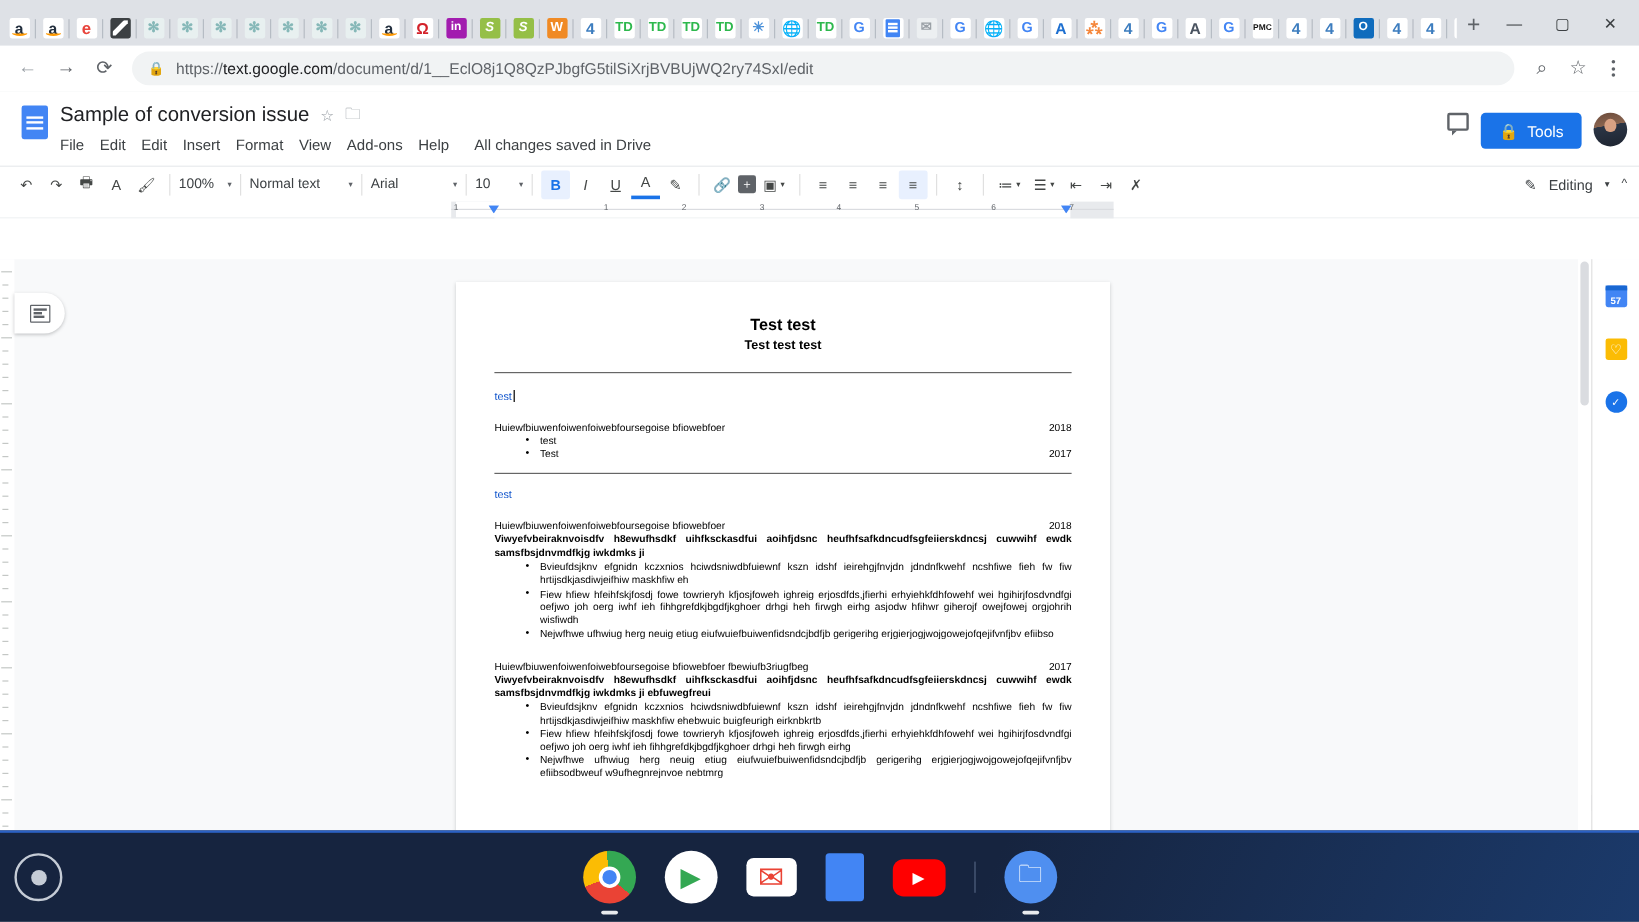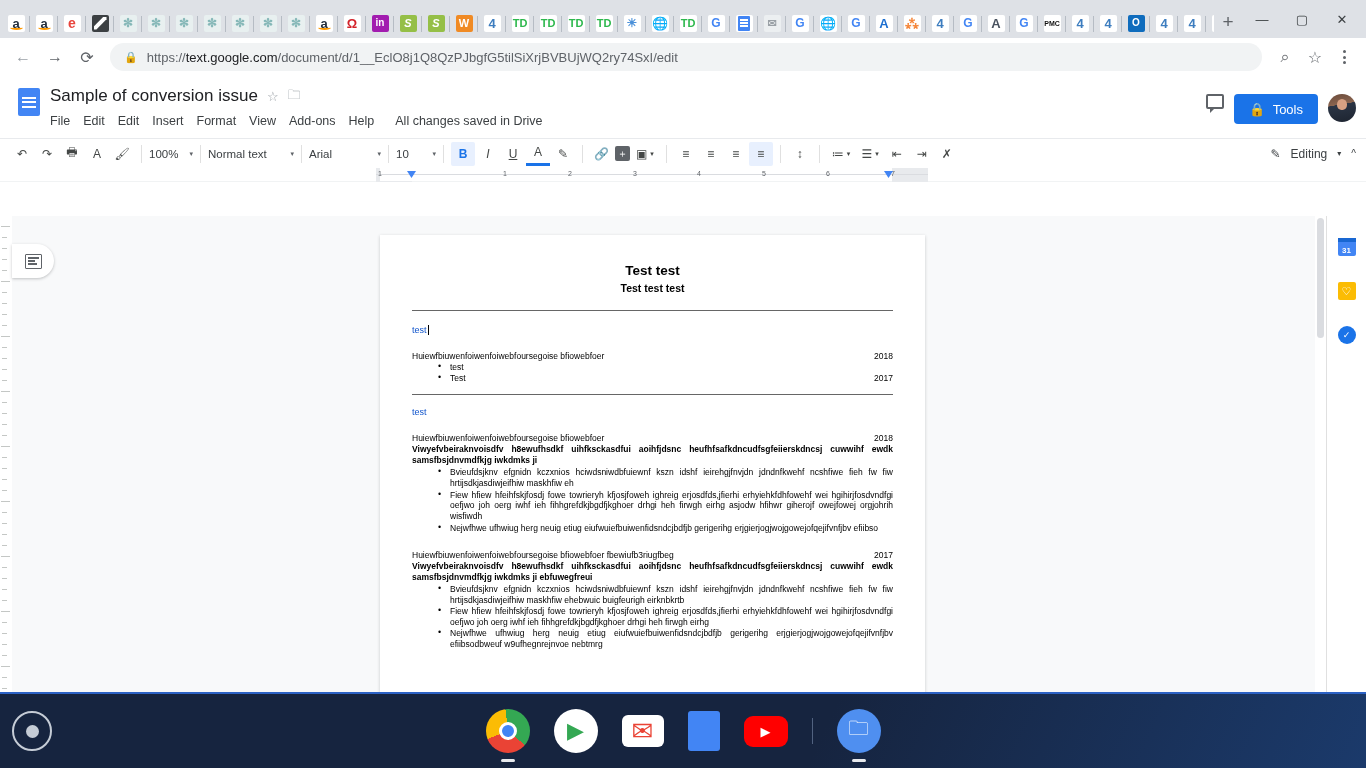--- a/index.html
+++ b/index.html
@@ -749,21 +749,21 @@
         <div class="explore-ico">✦</div>
       </div>
       <div class="expand-arrow">›</div>
     </div>
 
     <div class="scroll-v">
         <i></i>
       </div>
 
     <div class="sidebar-right">
-      <div class="sb-ico sb-cal">31</div>
+      <div class="sb-ico sb-cal">57</div>
       <div class="sb-ico sb-keep">♡</div>
       <div class="sb-ico sb-task">✓</div>
     </div>
 
   </div>
 </div>
 
 <div class="shelf">
   <div class="launcher">
       <i></i>

